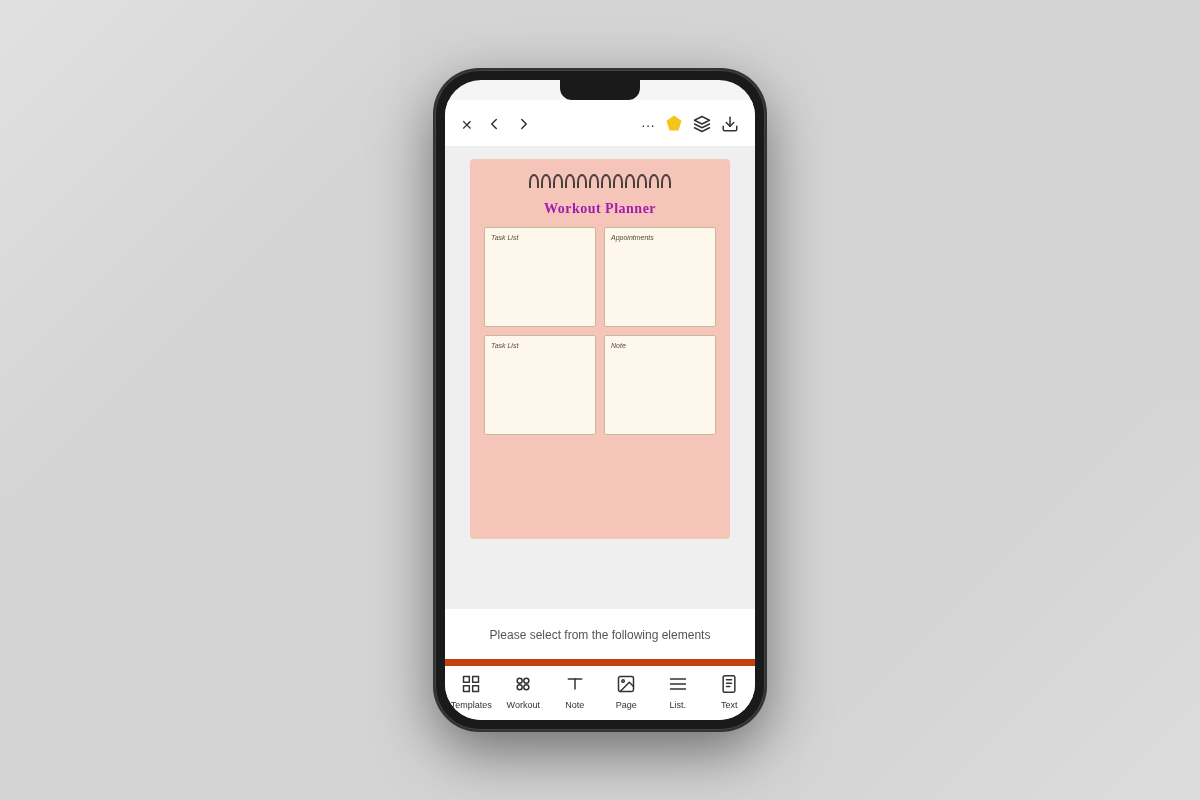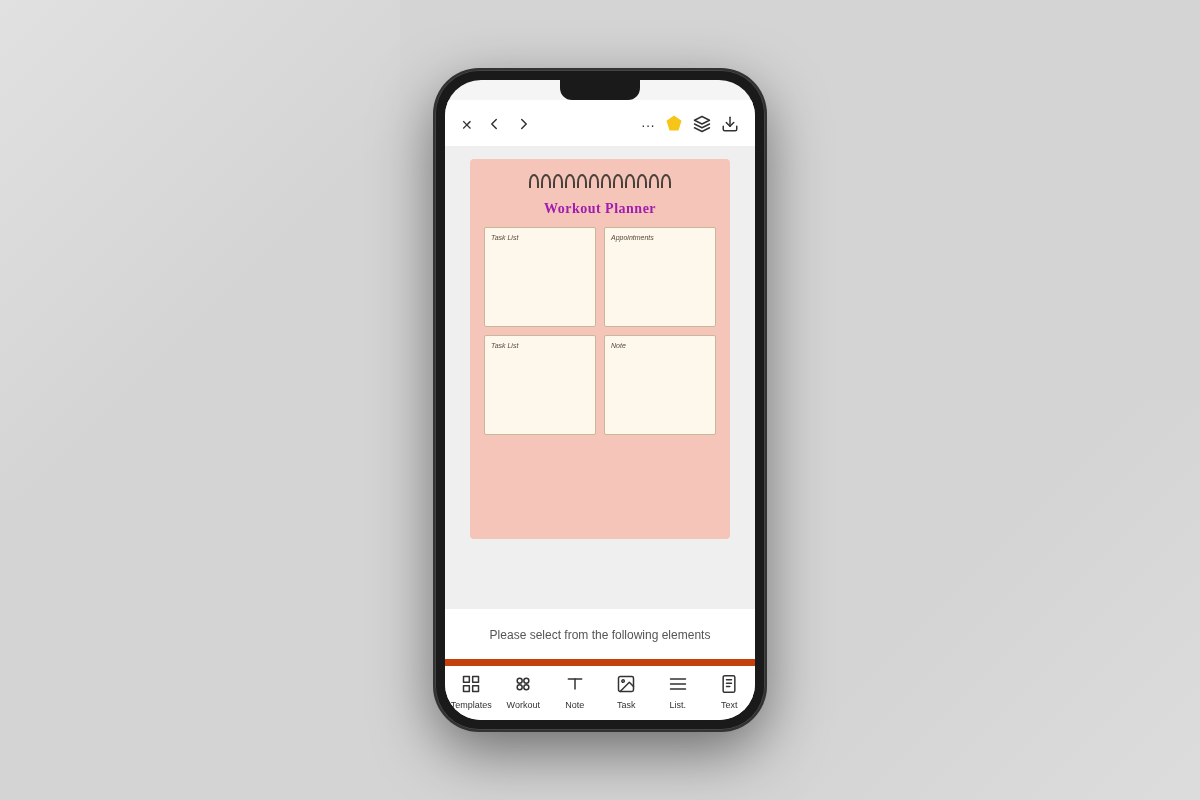--- a/index.html
+++ b/index.html
@@ -368,21 +368,21 @@
       </div>
 
       <div class="toolbar-item">
         <span class="toolbar-item-icon">
           <svg width="20" height="20" viewBox="0 0 24 24" fill="none" stroke="#333" stroke-width="1.8" stroke-linecap="round" stroke-linejoin="round">
             <rect x="3" y="3" width="18" height="18" rx="2" ry="2"></rect>
             <circle cx="8.5" cy="8.5" r="1.5"></circle>
             <polyline points="21 15 16 10 5 21"></polyline>
           </svg>
         </span>
-        <span class="toolbar-item-label">Task</span>
+        <span class="toolbar-item-label">Page</span>
       </div>
 
       <div class="toolbar-item">
         <span class="toolbar-item-icon">
           <svg width="20" height="20" viewBox="0 0 24 24" fill="none" stroke="#333" stroke-width="1.8" stroke-linecap="round" stroke-linejoin="round">
             <line x1="3" y1="6" x2="21" y2="6"></line>
             <line x1="3" y1="12" x2="21" y2="12"></line>
             <line x1="3" y1="18" x2="21" y2="18"></line>
           </svg>
         </span>

